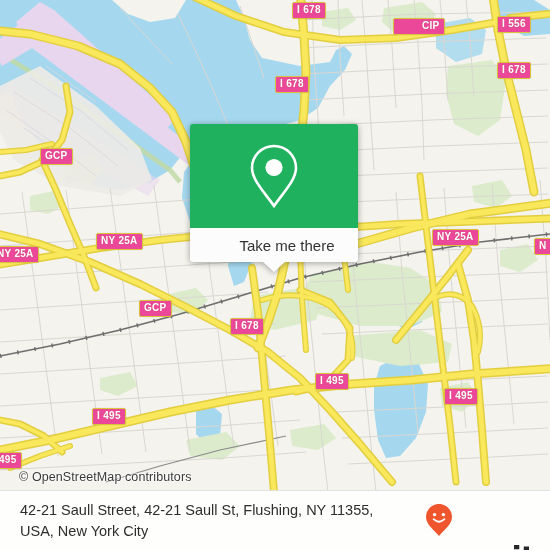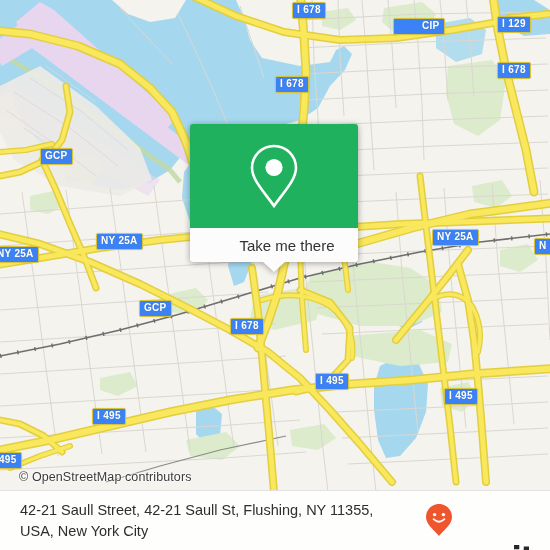--- a/index.html
+++ b/index.html
@@ -23,21 +23,21 @@
     width: 550px;
     height: 492px;
     overflow: hidden;
     background: #F4F3EE;
   }
   #map svg { display: block; }
 
   
   .shield {
     position: absolute;
-    background: #3b82f6;
+    background: #ec4899;
     border: 1px solid #D8C33A;
     color: #ffffff;
     font-family: "Liberation Sans", sans-serif;
     font-weight: bold;
     font-size: 10px;
     line-height: 12px;
     letter-spacing: .3px;
     padding: 1px 4px 2px 4px;
     border-radius: 2px;
     white-space: nowrap;
@@ -348,21 +348,21 @@
           <path d="M420,176 L426,226 L432,276 L438,326 L444,376 L450,426 L456,482" stroke-width="4"></path>
           <path d="M338,186 L342,238 L348,290" stroke-width="3.5"></path>
           <path d="M300,250 L302,300 L306,350" stroke-width="3.5"></path>
         </g>
 
       </g>
     </svg>
 
     <div class="shield" style="left:292px; top:2px;">I 678</div>
     <div class="shield" style="left:393px; top:18px;padding-left:28px;">CIP</div>
-    <div class="shield" style="left:497px; top:16px;">I 129</div>
+    <div class="shield" style="left:497px; top:16px;">I 556</div>
     <div class="shield" style="left:275px; top:76px;">I 678</div>
     <div class="shield" style="left:40px; top:148px;">GCP</div>
     <div class="shield" style="left:96px; top:233px;">NY 25A</div>
     <div class="shield" style="left:-8px; top:246px;">NY 25A</div>
     <div class="shield" style="left:432px; top:229px;">NY 25A</div>
     <div class="shield" style="left:534px; top:238px;">N</div>
     <div class="shield" style="left:139px; top:300px;">GCP</div>
     <div class="shield" style="left:497px; top:62px;">I 678</div>
     <div class="shield" style="left:230px; top:318px;">I 678</div>
     <div class="shield" style="left:92px; top:408px;">I 495</div>

